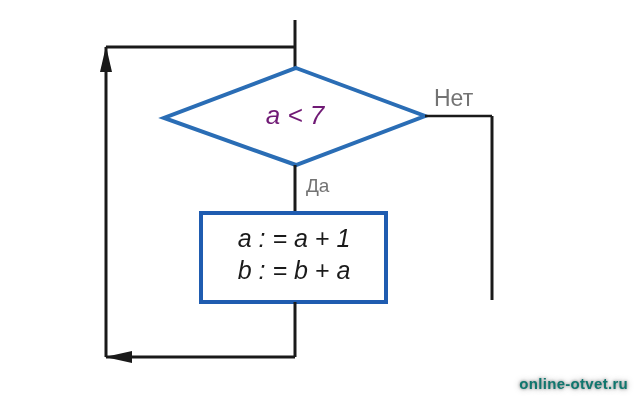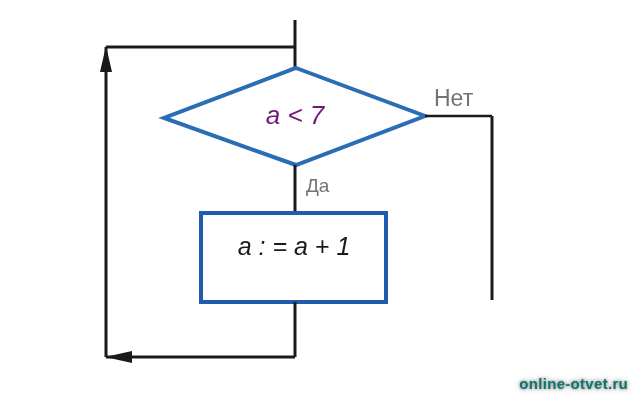--- a/index.html
+++ b/index.html
@@ -5,21 +5,21 @@
     html, body { margin: 0; padding: 0; background: #ffffff; }
     body { width: 638px; height: 400px; position: relative; overflow: hidden;
            font-family: "Liberation Sans", "DejaVu Sans", sans-serif; }
     #diagram { position: absolute; left: 0; top: 0; width: 638px; height: 400px; }
     .lbl { position: absolute; color: #737373; font-size: 22px; line-height: 1; white-space: nowrap; }
     .math { font-style: italic; }
     .cond { position: absolute; left: 164px; top: 100px; width: 262px; text-align: center;
             font-size: 26px; color: #701a75; }
     .proc { position: absolute; left: 201px; top: 222px; width: 186px; text-align: center;
             font-size: 25px; color: #1a1a1a; line-height: 32px; }
-    .proc div { white-space: nowrap; margin-top: 8px; }
+    .proc div { white-space: nowrap; }
     .wm { position: absolute; right: 10px; bottom: 8px; font-size: 15px; font-weight: bold;
           color: #0f766e; text-shadow: 0 0 3px #888, 0 0 6px #aaa; letter-spacing: 0.3px; }
   </style>
 </head>
 <body>
 
 <svg id="diagram" width="638" height="400" viewBox="0 0 638 400" xmlns="http://www.w3.org/2000/svg">
   <defs>
     <marker id="arrowUp" markerWidth="10" markerHeight="14" refX="5" refY="0" orient="auto" markerUnits="userSpaceOnUse"></marker>
   </defs>
@@ -46,15 +46,16 @@
 
   <polygon points="105,357 132,351 132,363" fill="#1a1a1a"></polygon>
 </svg>
 
 <div class="cond math">a &lt; 7</div>
 <div class="lbl" style="left:434px; top:87px; font-size:23px;">Нет</div>
 <div class="lbl" style="left:306px; top:176px; font-size:19px;">Да</div>
 
 <div class="proc math">
   <div>a : = a + 1</div>
+  <div>b : = b + a</div>
 </div>
 
 <div class="wm">online-otvet.ru</div>
 
 </body></html>

